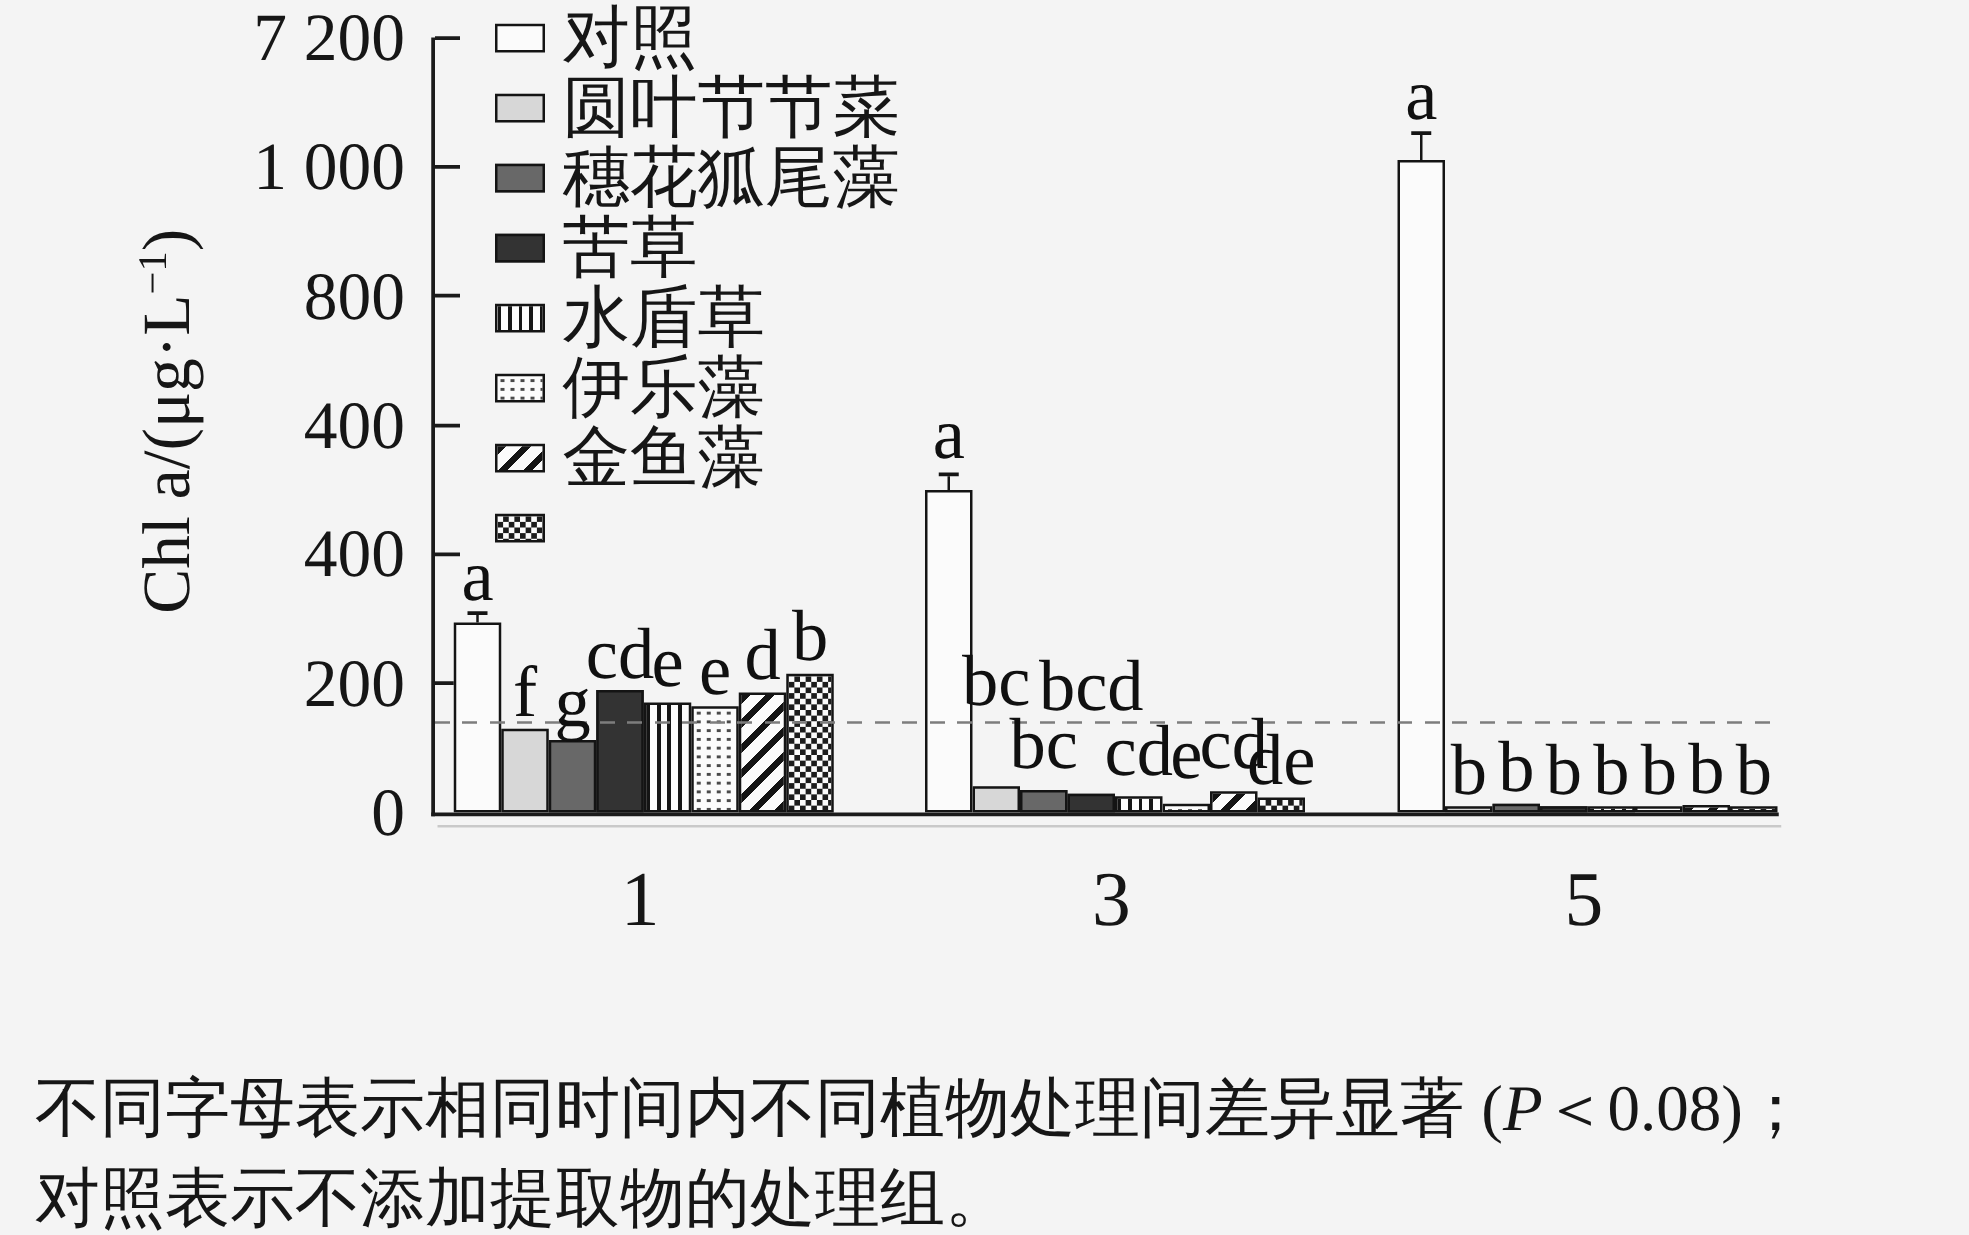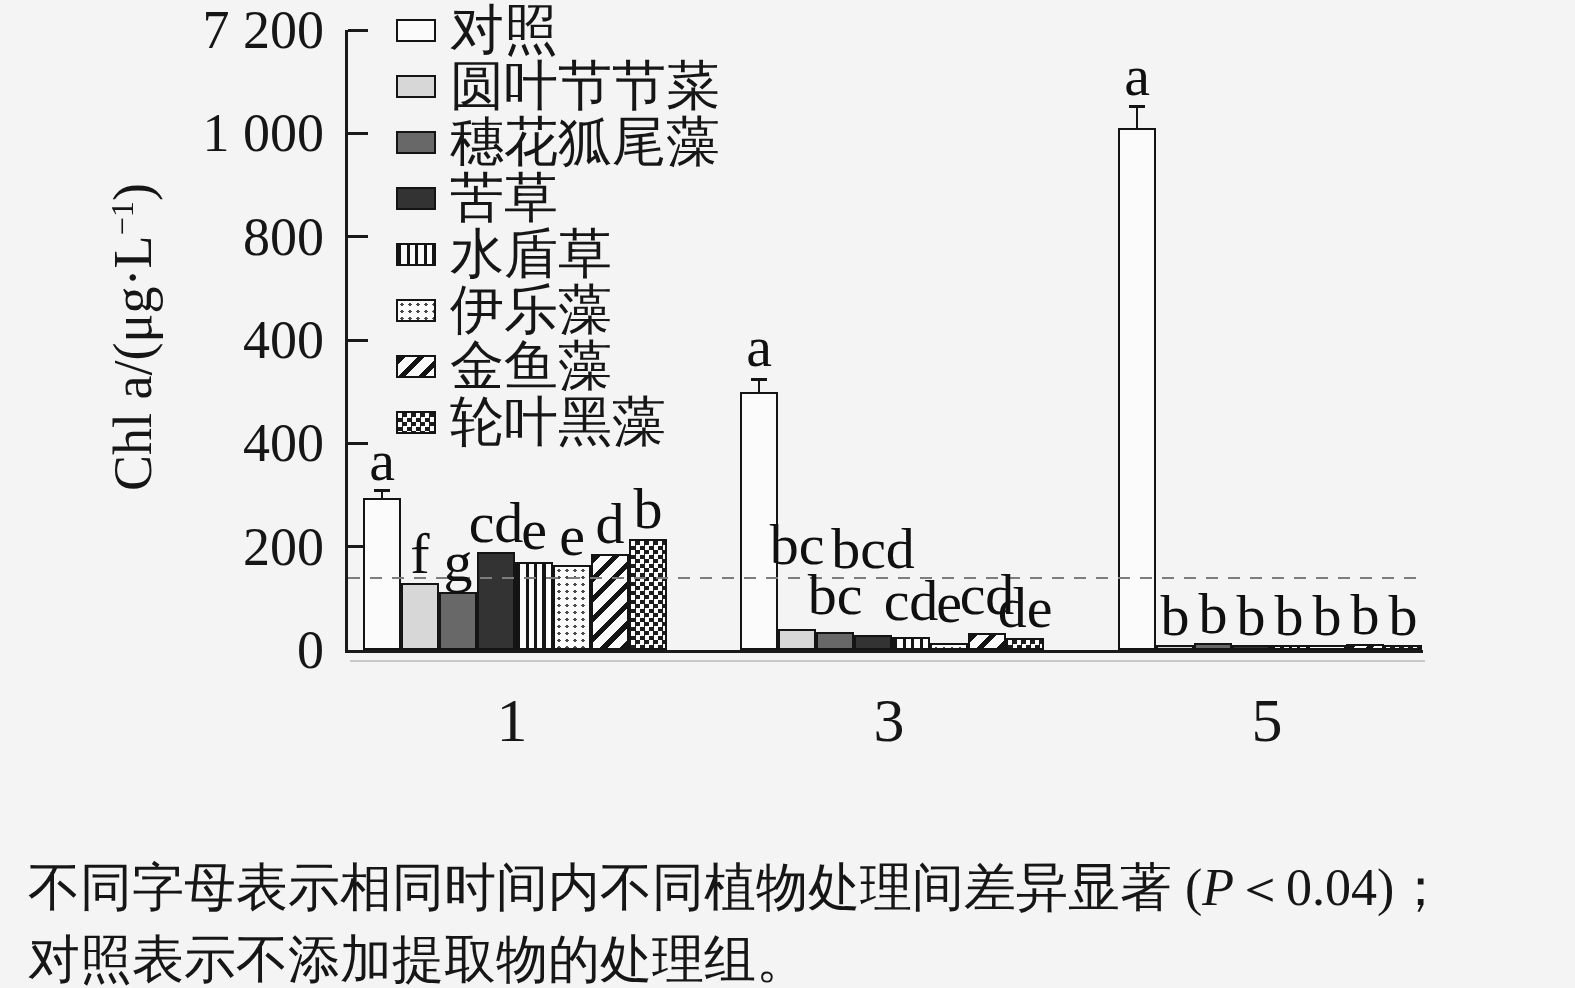--- a/index.html
+++ b/index.html
@@ -163,26 +163,25 @@
       <div class="legend-row">
         <div class="legend-swatch p-dots"></div>
         <div class="legend-label">伊乐藻</div>
       </div>
       <div class="legend-row">
         <div class="legend-swatch p-diag"></div>
         <div class="legend-label">金鱼藻</div>
       </div>
       <div class="legend-row">
         <div class="legend-swatch p-check"></div>
-        <div class="legend-label">轮叶黑藻</div>
       </div>
     </div>
 
 
   <div class="caption">
-    <div><span>不同字母表示相同时间内不同植物处理间差异显著 (</span><span class="ital">P</span><span>＜0.04)；</span></div>
+    <div><span>不同字母表示相同时间内不同植物处理间差异显著 (</span><span class="ital">P</span><span>＜0.08)；</span></div>
     <div>对照表示不添加提取物的处理组。</div>
   </div>
 
 <div class="xtick-label" style="left: 432px;">1</div>
     <div class="xtick-label" style="left: 809px;">3</div>
     <div class="xtick-label" style="left: 1187px;">5</div>
   </div>
 
 </body></html>

